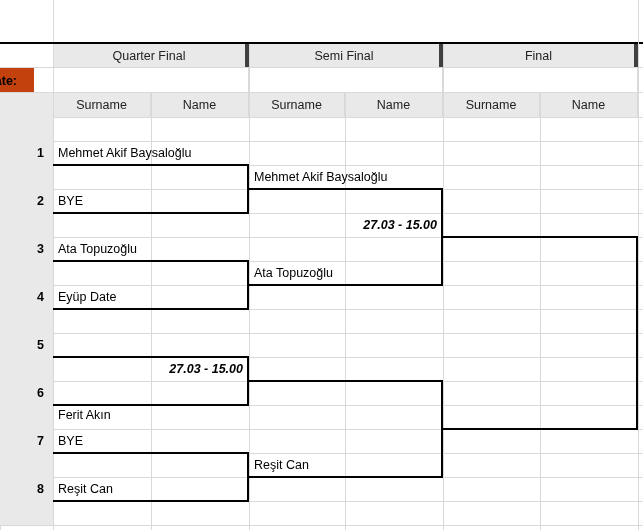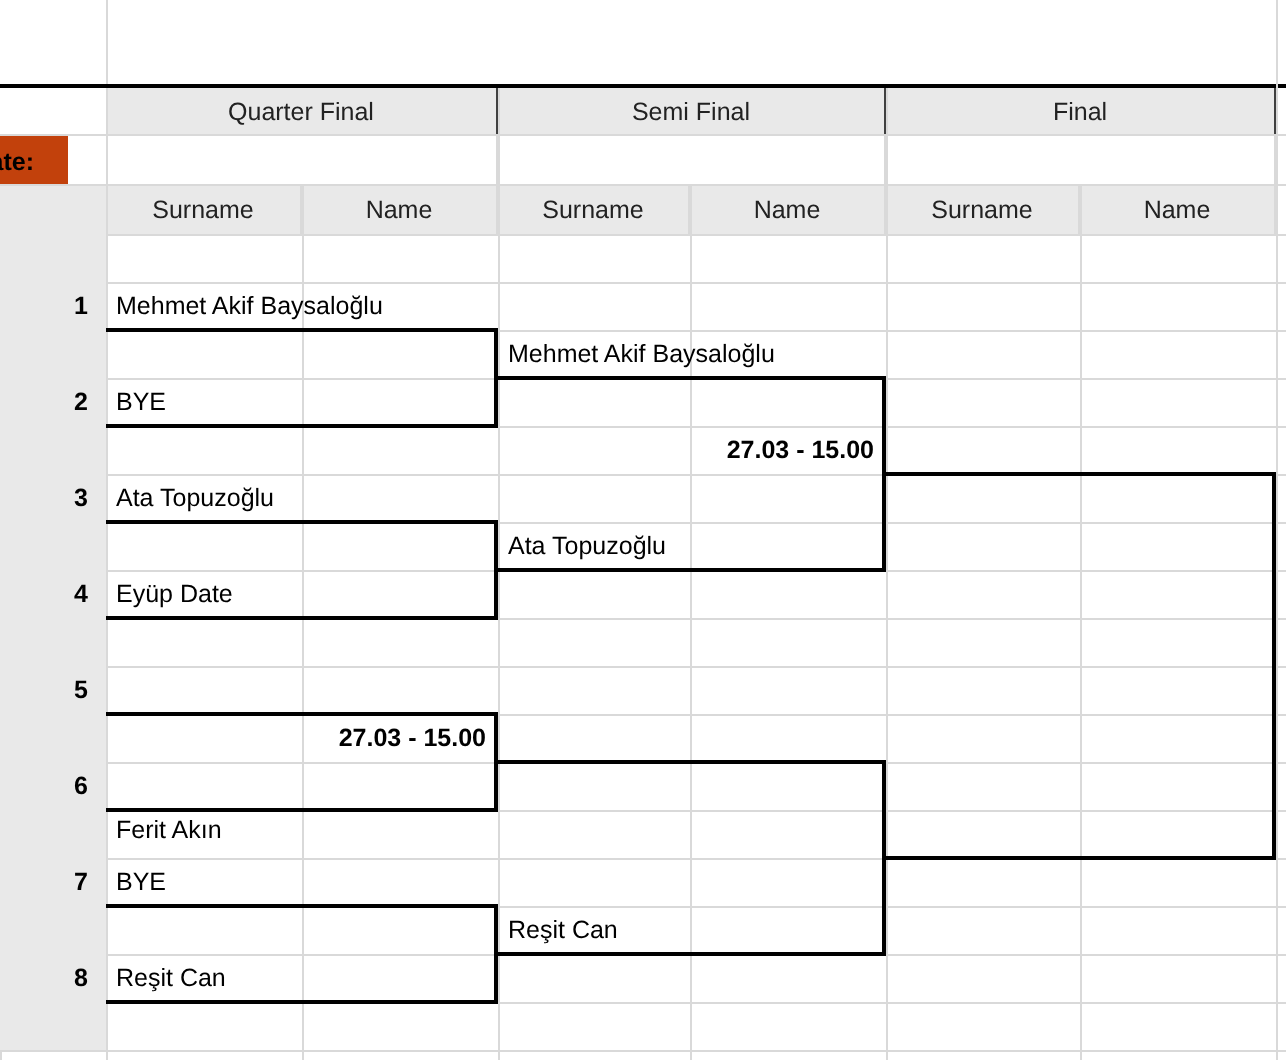--- a/index.html
+++ b/index.html
@@ -33,21 +33,21 @@
     font-size:19px;font-weight:bold;letter-spacing:.2px;
   }
 
   
   .round-hdr{
     position:absolute;height:24px;top:44px;
     background:#e9e9e9;
     display:flex;align-items:center;justify-content:center;
     font-size:12.5px;color:#222;
     box-sizing:border-box;
-    border-right:1px solid #404040;
+    border-right:4px solid #404040;
   }
   
   .date-lbl{
     position:absolute;left:0;top:68px;width:34px;height:25px;
     background:#c2410c;
     display:flex;align-items:center;justify-content:flex-end;
     padding-right:17px;box-sizing:border-box;
     font-size:12.5px;font-weight:bold;
   }
   .date-cell{
@@ -78,21 +78,21 @@
   }
 
   
   .ptext{
     position:absolute;height:24px;
     display:flex;align-items:center;
     padding-left:5px;box-sizing:border-box;
     font-size:12.5px;color:#000;
     white-space:nowrap;
   }
-  .ptext.bold{font-weight:bold;}
+  .ptext.bold{font-weight:bold;font-style:italic;}
   .ptext.red{color:#e32b16;}
 
   
   .bk-h{position:absolute;height:2px;background:#000;}
   .bk-v{position:absolute;width:2px;background:#000;}
 </style>
 </head>
 <body>
 
 <div class="sheet">

